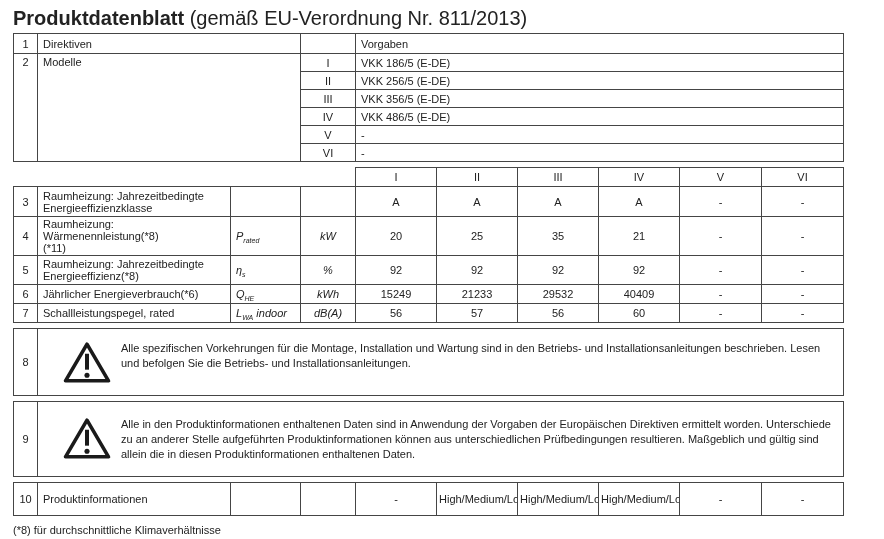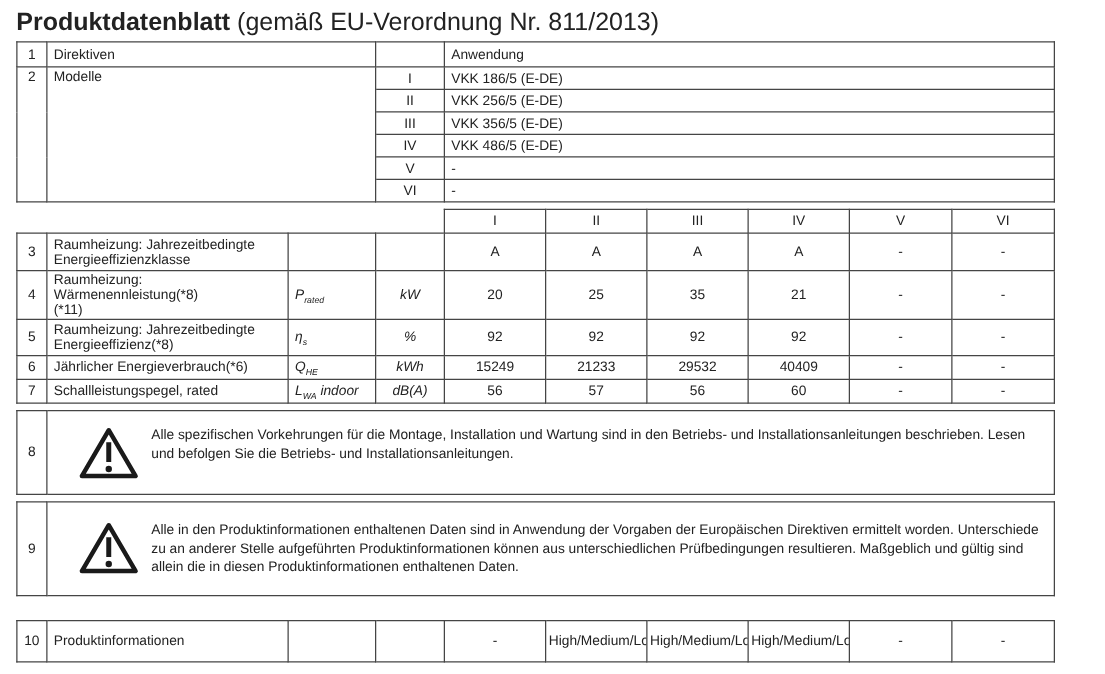--- a/index.html
+++ b/index.html
@@ -34,21 +34,21 @@
   .t-spec tr.h28 td{height:26px;}
   .t-spec tr.h18 td{height:16px;}
 
   .t-notice{width:830px;margin-top:5px;}
   .t-notice td{height:64px;}
   .t-notice.n9 td{height:72px;}
   .notice-flex{display:flex;align-items:flex-start;}
   .warn-icon{flex:0 0 auto;margin:0 10px 0 20px;}
   .notice-text{flex:1 1 auto;line-height:15px;padding-right:4px;}
 
-  .t-temp{width:830px;margin-top:19px;}
+  .t-temp{width:830px;margin-top:5px;}
   .t-temp td{height:30px;line-height:13px;}
 
   .footnotes{margin-top:7px;width:822px;line-height:14px;}
 </style>
 </head>
 <body>
 
 <div class="page">
 
   <div class="doc-title">
@@ -60,21 +60,21 @@
         <col style="width:24px">
         <col style="width:263px">
         <col style="width:55px">
         <col style="width:488px">
       </colgroup>
     <tbody>
         <tr class="r1">
       <td class="c">1</td>
       <td>Direktiven</td>
       <td></td>
-      <td>Anwendung</td>
+      <td>Vorgaben</td>
     </tr>
     <tr class="model">
       <td class="c vtop" rowspan="6">2</td>
       <td class="vtop" rowspan="6">Modelle</td>
       <td class="c">I</td>
       <td>VKK 186/5 (E-DE)</td>
     </tr>
     <tr class="model">
       <td class="c">II</td>
       <td>VKK 256/5 (E-DE)</td>
@@ -258,14 +258,18 @@
       <td class="c">-</td>
       <td class="c">High/Medium/Low</td>
       <td class="c">High/Medium/Low</td>
       <td class="c">High/Medium/Low</td>
       <td class="c">-</td>
       <td class="c">-</td>
     </tr>
   </tbody>
     </table>
 
+  <div class="footnotes">
+    <div class="fn1">(*8) für durchschnittliche Klimaverhältnisse</div>
+
+  </div>
 
 </div>
 
 </body></html>

